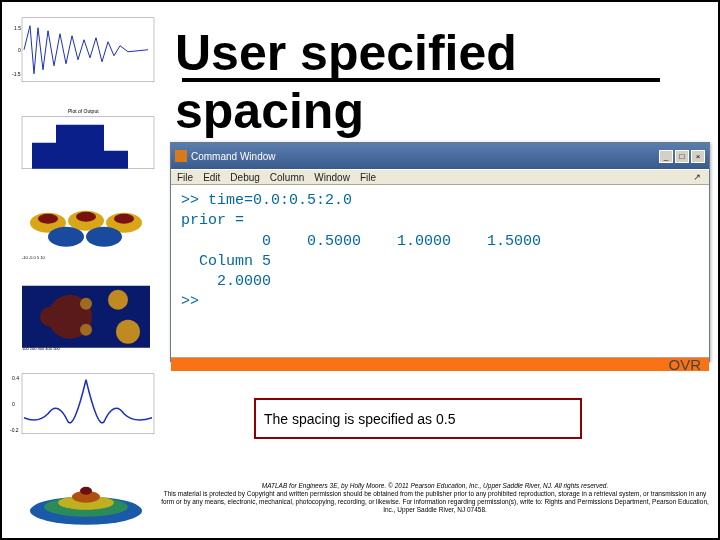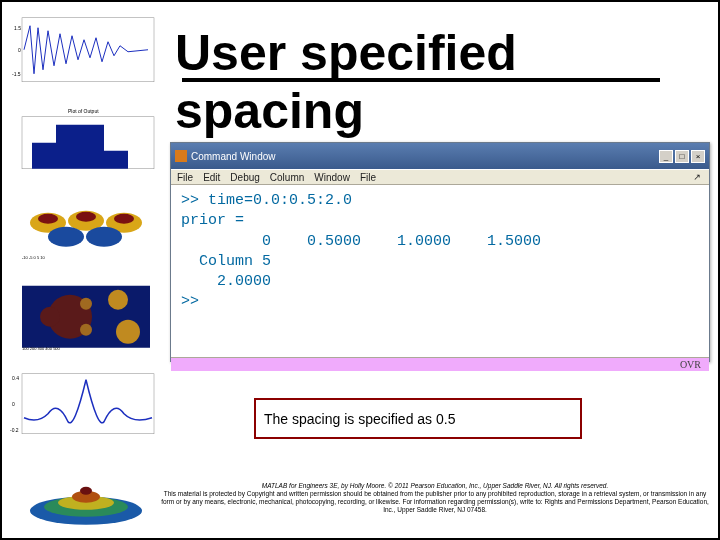--- a/index.html
+++ b/index.html
@@ -13,21 +13,21 @@
   .cmdwin { position: absolute; left: 168px; top: 140px; width: 540px; height: 220px; border: 1px solid #6b7a8c; background: #d4d0c8; font-family: Tahoma, sans-serif; font-size: 10px; box-shadow: 1px 1px 3px rgba(0,0,0,0.3); }
   .cmdwin-titlebar { height: 18px; background: linear-gradient(#5a7db0,#3a5a8c); display: flex; align-items: center; padding: 13px 4px; color: #fff; }
   .cmdwin-titlebar .mlicon { width: 12px; height: 12px; background: #d97a1a; margin-right: 4px; display: inline-block; }
   .cmdwin-titlebar .spacer { flex: 1; }
   .winbtn { width: 14px; height: 13px; background: #d4d0c8; border: 1px solid #fff; margin-left: 2px; display: flex; align-items: center; justify-content: center; font-size: 8px; color: #000; font-family: Arial; }
   .cmdwin-menubar { height: 16px; background: #ece9d8; display: flex; align-items: center; gap: 10px; padding: 0 6px; color: #222; border-top: 1px solid #fff; border-bottom: 1px solid #aca899; text-align: center; }
   .cmdwin-menubar .spacer { flex: 1; }
   .cmdwin-menubar .closeicon { width: 12px; height: 12px; display: flex; align-items: center; justify-content: center; font-size: 9px; }
   .cmdwin-body { background: #fff; height: 172px; padding: 6px 10px; font-family: "Courier New", monospace; font-size: 15px; line-height: 1.35; color: #0369a1; overflow: hidden; }
   .cmdwin-body .row { white-space: pre; }
-  .cmdwin-status { height: 14px; background: #f0abfc; border-top: 1px solid #aca899; display: flex; justify-content: flex-end; align-items: center; padding: 0 8px; font-size: 10px; color: #444; font-family: Liberation Serif, serif; }
+  .cmdwin-status { height: 14px; background: #f97316; border-top: 1px solid #aca899; display: flex; justify-content: flex-end; align-items: center; padding: 0 8px; font-size: 15px; color: #444; }
   .caption { position: absolute; left: 252px; top: 396px; width: 328px; height: 41px; border: 2px solid #8b0000; background: #fff; display: flex; align-items: center; padding: 12px 8px; font-size: 14px; font-family: Arial; }
   .footer { position: absolute; left: 155px; bottom: 24px; width: 556px; font-size: 6.5px; text-align: center; line-height: 1.25; color: #000; font-family: Arial; }
   .footer .line1 { font-style: italic; }
 </style>
 </head>
 <body>
 
 <div class="slide">
 
   <div class="sidebar">

